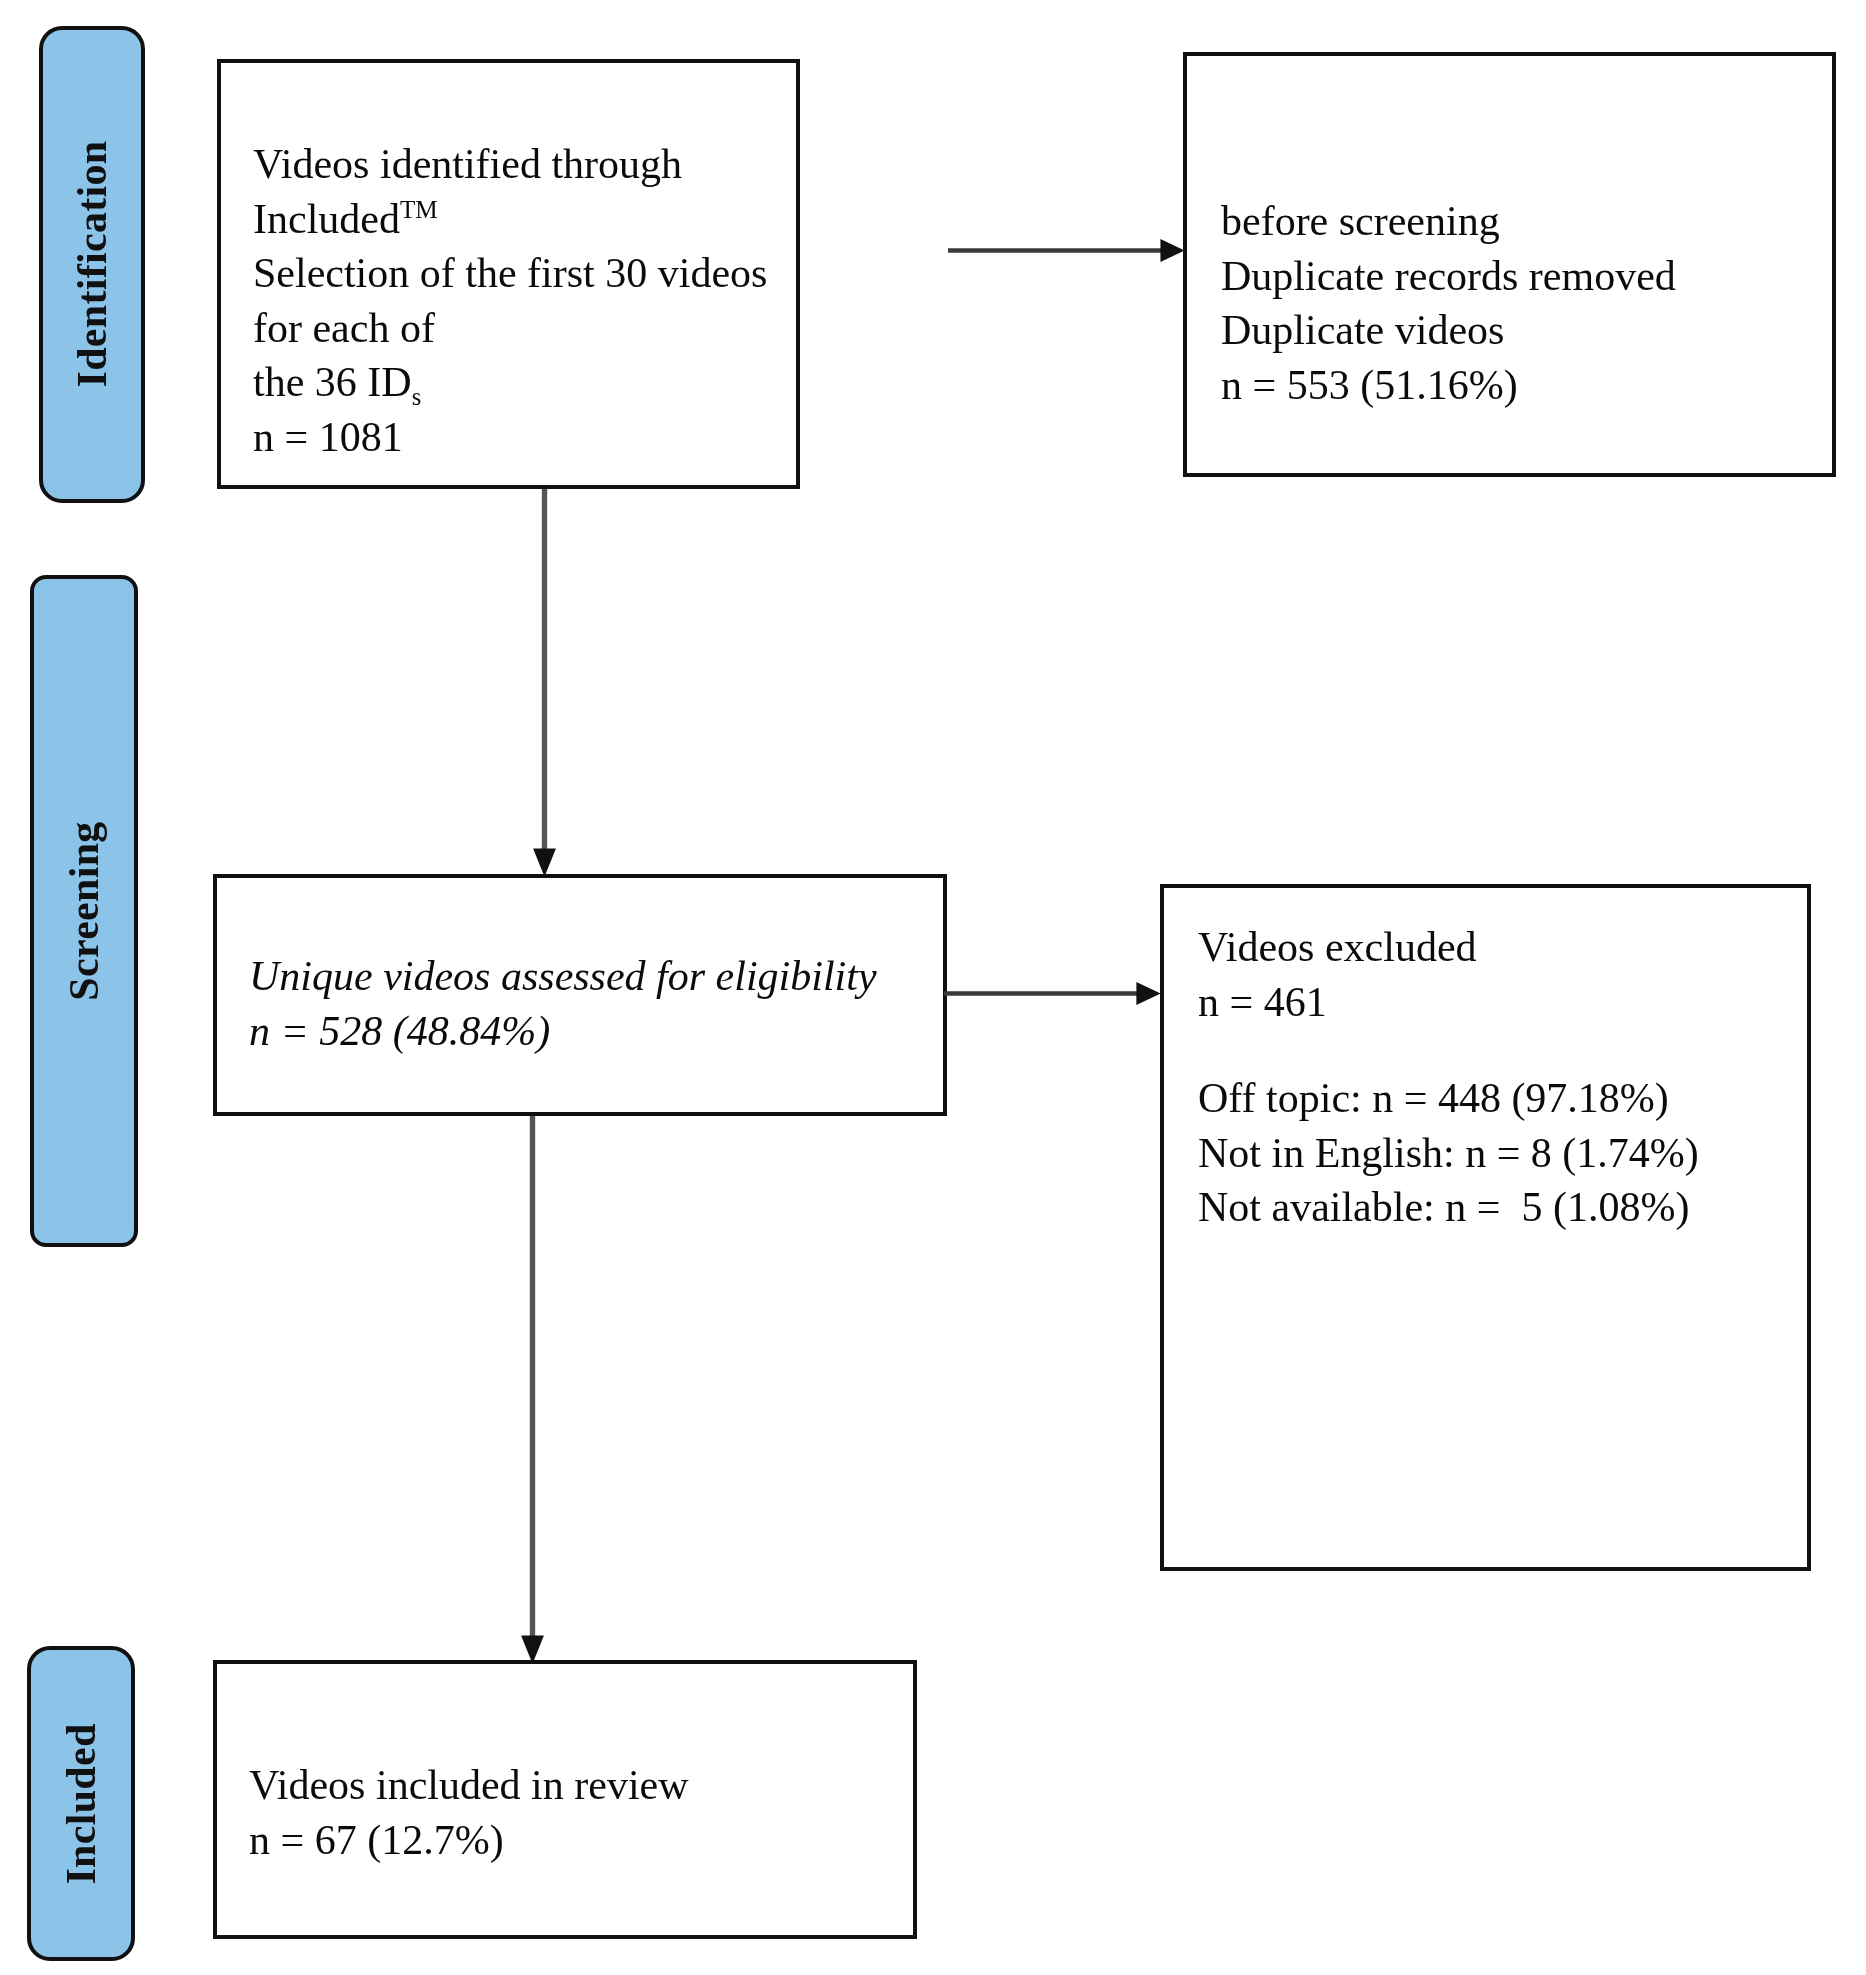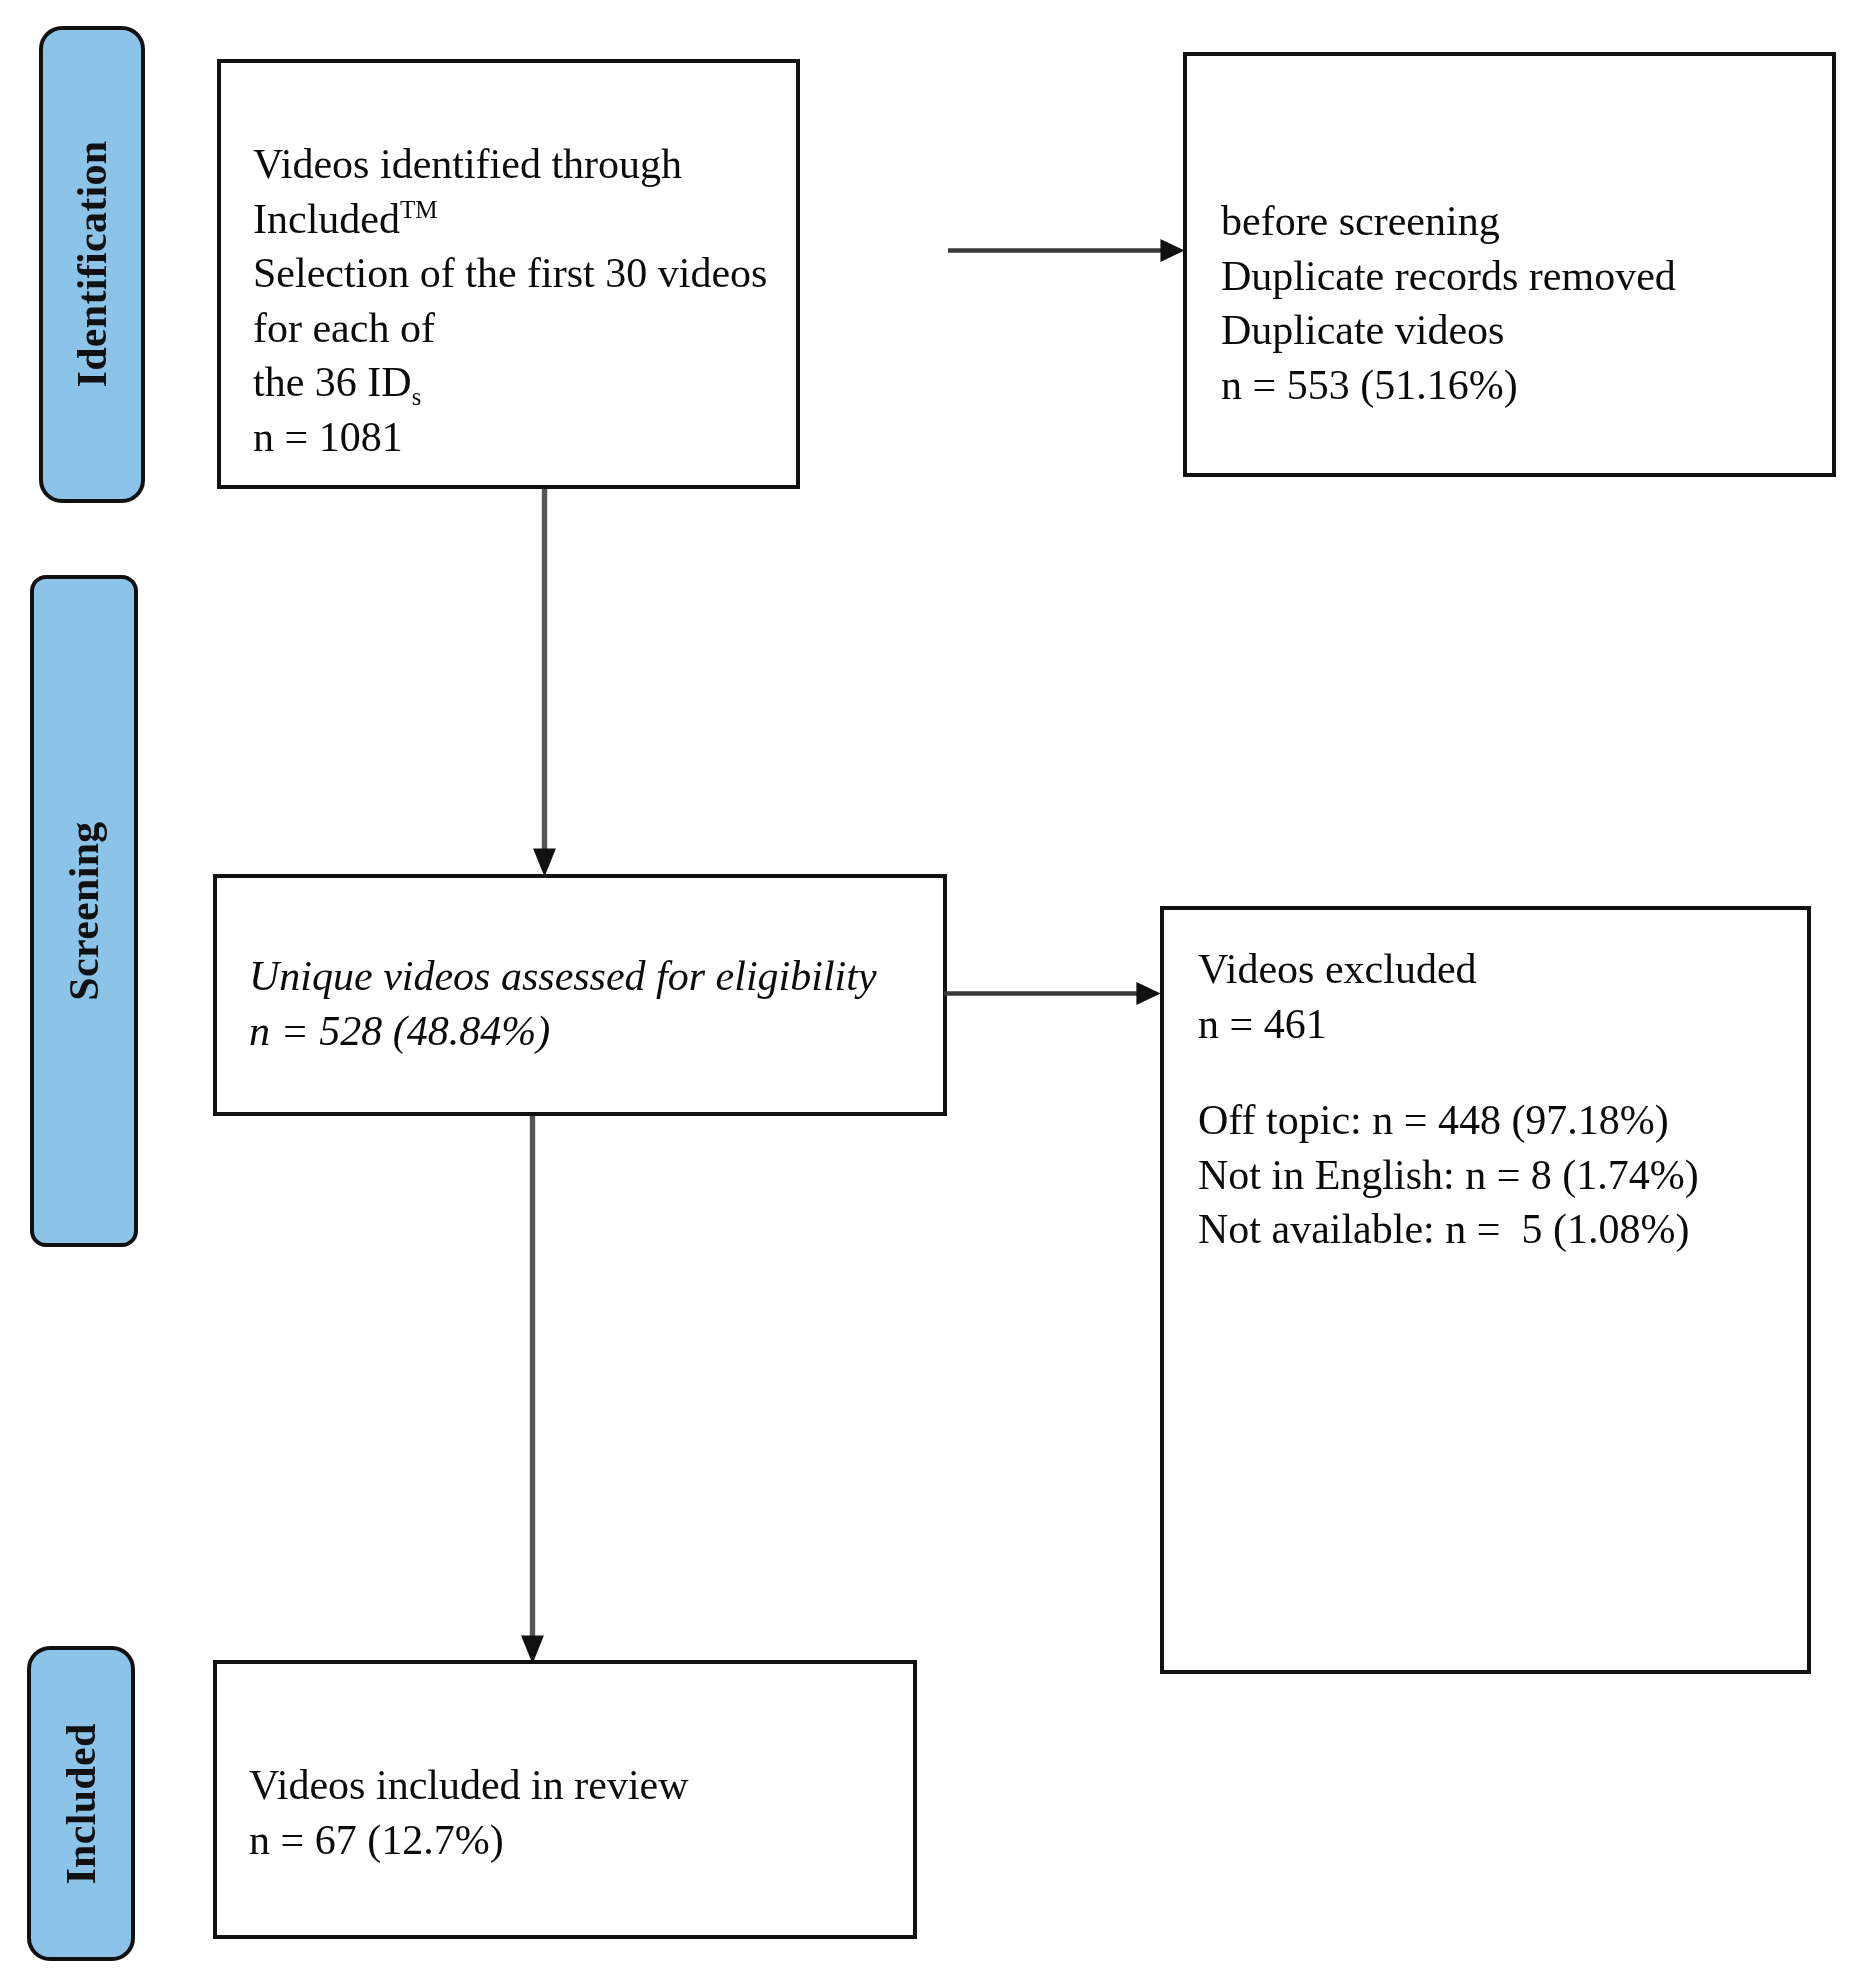--- a/index.html
+++ b/index.html
@@ -122,21 +122,21 @@
     </div>
   </div>
 
   <div class="flow-box" style="left:213px; top:874px; width:734px; height:242px;font-style:italic;">
     <div class="box-text" style="top:71px;">
       <span class="box-line">Unique videos assessed for eligibility</span>
       <span class="box-line">n = 528 (48.84%)</span>
     </div>
   </div>
 
-  <div class="flow-box" style="left:1160px; top:906px; width:651px; height:768px;padding-left:32px;">
+  <div class="flow-box" style="left:1160px; top:884px; width:651px; height:687px;padding-left:32px;">
     <div class="box-text" style="top:32px; left:34px;">
       <span class="box-line">Videos excluded</span>
       <span class="box-line">n = 461</span>
       <span class="spacer-line"></span>
       <span class="box-line">Off topic: n = 448 (97.18%)</span>
       <span class="box-line">Not in English: n = 8 (1.74%)</span>
       <span class="box-line">Not available: n =  5 (1.08%)</span>
     </div>
   </div>
 

